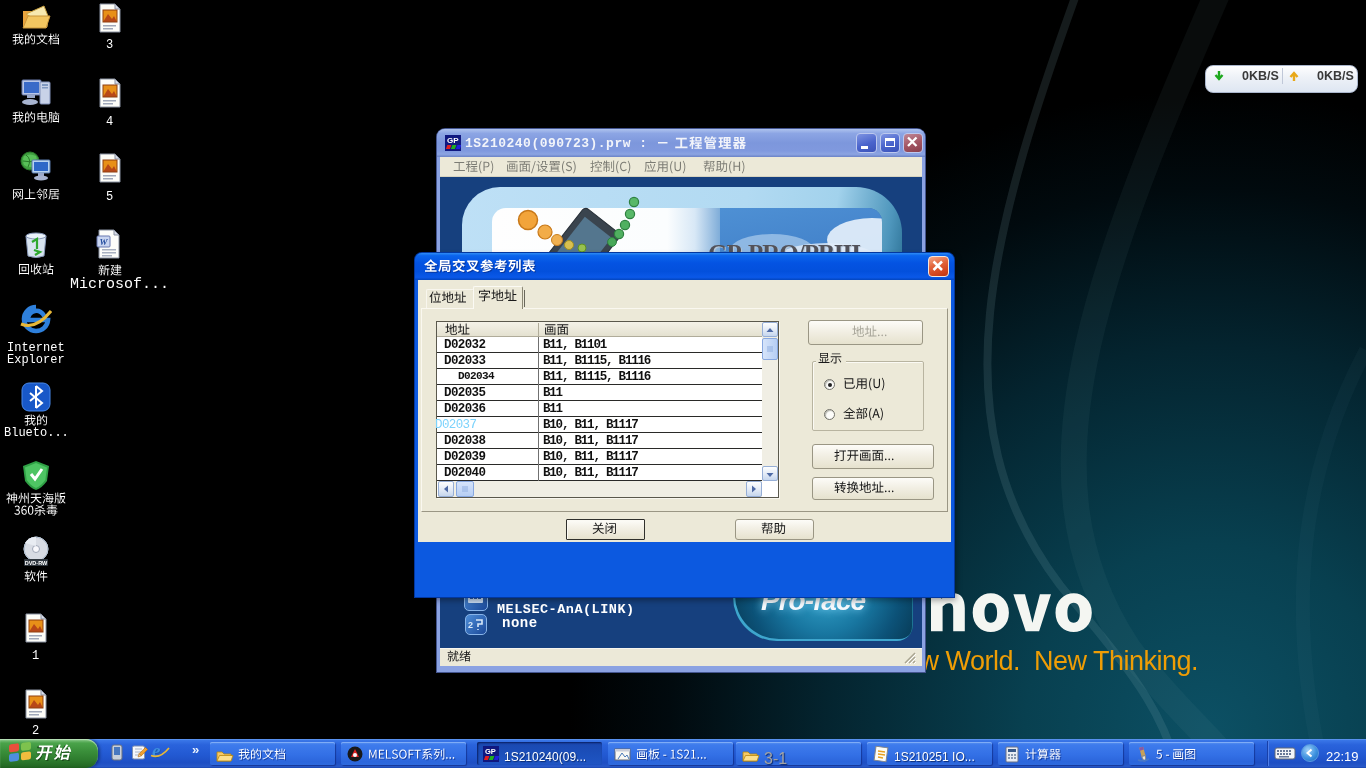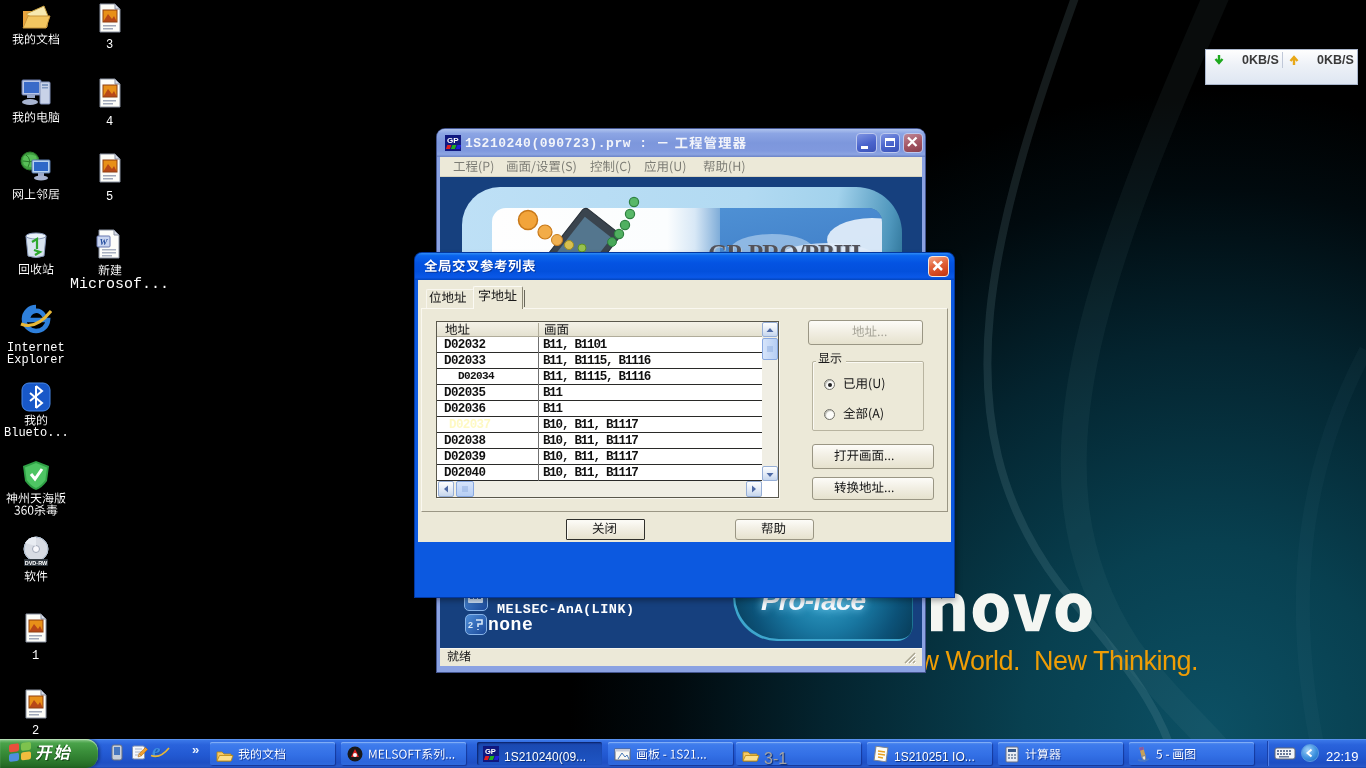--- a/index.html
+++ b/index.html
@@ -161,21 +161,21 @@
 <div class="ab mono" style="left:32px;top:649.0px;font-size:12px;color:#fff;text-shadow:1px 1px 0 #000;white-space:nowrap">1</div>
 <div class="ab mono" style="left:32px;top:724.0px;font-size:12px;color:#fff;text-shadow:1px 1px 0 #000;white-space:nowrap">2</div>
 <div class="ab mono" style="left:106px;top:38.0px;font-size:12px;color:#fff;text-shadow:1px 1px 0 #000;white-space:nowrap">3</div>
 <div class="ab mono" style="left:106px;top:115.0px;font-size:12px;color:#fff;text-shadow:1px 1px 0 #000;white-space:nowrap">4</div>
 <div class="ab mono" style="left:106px;top:190.0px;font-size:12px;color:#fff;text-shadow:1px 1px 0 #000;white-space:nowrap">5</div>
 <svg style="position:absolute;left:98.0px;top:264.0px;overflow:visible" width="27" height="17">
       <path transform="translate(1,11.6)" d="M4.3 -2.6C4.7 -2.0 5.1 -1.1 5.3 -0.6L5.9 -1.0C5.8 -1.5 5.3 -2.3 4.9 -2.9ZM1.6 -2.8C1.4 -2.1 1.0 -1.3 0.5 -0.8C0.7 -0.7 1.0 -0.5 1.1 -0.4C1.6 -0.9 2.1 -1.8 2.4 -2.6ZM6.6 -8.9V-4.8C6.6 -3.2 6.5 -1.1 5.5 0.3C5.7 0.4 6.1 0.7 6.2 0.9C7.3 -0.7 7.5 -3.1 7.5 -4.8V-5.2H9.3V0.9H10.2V-5.2H11.5V-6.0H7.5V-8.3C8.7 -8.5 10.1 -8.8 11.1 -9.2L10.4 -9.9C9.5 -9.5 8.0 -9.1 6.6 -8.9ZM2.6 -9.9C2.8 -9.6 3.0 -9.2 3.1 -8.8H0.7V-8.1H6.0V-8.8H4.0C3.9 -9.2 3.6 -9.7 3.4 -10.1ZM4.5 -8.0C4.4 -7.5 4.1 -6.6 3.9 -6.1H0.6V-5.3H3.0V-4.1H0.6V-3.3H3.0V-0.2C3.0 -0.1 3.0 -0.1 2.9 -0.1C2.7 -0.0 2.4 -0.0 1.9 -0.1C2.1 0.2 2.2 0.5 2.2 0.7C2.8 0.7 3.2 0.7 3.5 0.6C3.8 0.4 3.8 0.2 3.8 -0.2V-3.3H6.1V-4.1H3.8V-5.3H6.2V-6.1H4.7C4.9 -6.6 5.1 -7.2 5.4 -7.8ZM1.5 -7.8C1.8 -7.3 1.9 -6.6 2.0 -6.1L2.8 -6.3C2.7 -6.8 2.5 -7.5 2.2 -8.0Z M16.7 -9.1V-8.3H19.0V-7.4H16.0V-6.7H19.0V-5.8H16.6V-5.1H19.0V-4.1H16.5V-3.5H19.0V-2.5H16.0V-1.8H19.0V-0.6H19.8V-1.8H23.2V-2.5H19.8V-3.5H22.8V-4.1H19.8V-5.1H22.5V-6.7H23.3V-7.4H22.5V-9.1H19.8V-10.1H19.0V-9.1ZM19.8 -6.7H21.7V-5.8H19.8ZM19.8 -7.4V-8.3H21.7V-7.4ZM13.2 -4.7C13.2 -4.8 13.4 -5.0 13.6 -5.1H15.1C15.0 -4.0 14.7 -3.1 14.4 -2.3C14.1 -2.8 13.8 -3.4 13.6 -4.1L12.9 -3.9C13.2 -2.9 13.6 -2.1 14.0 -1.5C13.6 -0.7 13.1 -0.1 12.4 0.4C12.6 0.5 13.0 0.8 13.1 1.0C13.7 0.5 14.2 -0.1 14.6 -0.8C15.9 0.4 17.6 0.7 19.8 0.7H23.2C23.2 0.4 23.4 0.0 23.5 -0.2C22.9 -0.2 20.3 -0.2 19.8 -0.2C17.8 -0.2 16.2 -0.4 15.0 -1.6C15.5 -2.7 15.8 -4.1 16.0 -5.8L15.5 -5.9L15.3 -5.9H14.3C14.9 -6.8 15.5 -7.9 16.1 -9.1L15.5 -9.5L15.2 -9.3H12.8V-8.5H14.8C14.4 -7.5 13.8 -6.5 13.5 -6.2C13.3 -5.8 13.0 -5.5 12.8 -5.4C12.9 -5.3 13.1 -4.9 13.2 -4.7Z" fill="#000"></path>
       <path transform="translate(0,10.6)" d="M4.3 -2.6C4.7 -2.0 5.1 -1.1 5.3 -0.6L5.9 -1.0C5.8 -1.5 5.3 -2.3 4.9 -2.9ZM1.6 -2.8C1.4 -2.1 1.0 -1.3 0.5 -0.8C0.7 -0.7 1.0 -0.5 1.1 -0.4C1.6 -0.9 2.1 -1.8 2.4 -2.6ZM6.6 -8.9V-4.8C6.6 -3.2 6.5 -1.1 5.5 0.3C5.7 0.4 6.1 0.7 6.2 0.9C7.3 -0.7 7.5 -3.1 7.5 -4.8V-5.2H9.3V0.9H10.2V-5.2H11.5V-6.0H7.5V-8.3C8.7 -8.5 10.1 -8.8 11.1 -9.2L10.4 -9.9C9.5 -9.5 8.0 -9.1 6.6 -8.9ZM2.6 -9.9C2.8 -9.6 3.0 -9.2 3.1 -8.8H0.7V-8.1H6.0V-8.8H4.0C3.9 -9.2 3.6 -9.7 3.4 -10.1ZM4.5 -8.0C4.4 -7.5 4.1 -6.6 3.9 -6.1H0.6V-5.3H3.0V-4.1H0.6V-3.3H3.0V-0.2C3.0 -0.1 3.0 -0.1 2.9 -0.1C2.7 -0.0 2.4 -0.0 1.9 -0.1C2.1 0.2 2.2 0.5 2.2 0.7C2.8 0.7 3.2 0.7 3.5 0.6C3.8 0.4 3.8 0.2 3.8 -0.2V-3.3H6.1V-4.1H3.8V-5.3H6.2V-6.1H4.7C4.9 -6.6 5.1 -7.2 5.4 -7.8ZM1.5 -7.8C1.8 -7.3 1.9 -6.6 2.0 -6.1L2.8 -6.3C2.7 -6.8 2.5 -7.5 2.2 -8.0Z M16.7 -9.1V-8.3H19.0V-7.4H16.0V-6.7H19.0V-5.8H16.6V-5.1H19.0V-4.1H16.5V-3.5H19.0V-2.5H16.0V-1.8H19.0V-0.6H19.8V-1.8H23.2V-2.5H19.8V-3.5H22.8V-4.1H19.8V-5.1H22.5V-6.7H23.3V-7.4H22.5V-9.1H19.8V-10.1H19.0V-9.1ZM19.8 -6.7H21.7V-5.8H19.8ZM19.8 -7.4V-8.3H21.7V-7.4ZM13.2 -4.7C13.2 -4.8 13.4 -5.0 13.6 -5.1H15.1C15.0 -4.0 14.7 -3.1 14.4 -2.3C14.1 -2.8 13.8 -3.4 13.6 -4.1L12.9 -3.9C13.2 -2.9 13.6 -2.1 14.0 -1.5C13.6 -0.7 13.1 -0.1 12.4 0.4C12.6 0.5 13.0 0.8 13.1 1.0C13.7 0.5 14.2 -0.1 14.6 -0.8C15.9 0.4 17.6 0.7 19.8 0.7H23.2C23.2 0.4 23.4 0.0 23.5 -0.2C22.9 -0.2 20.3 -0.2 19.8 -0.2C17.8 -0.2 16.2 -0.4 15.0 -1.6C15.5 -2.7 15.8 -4.1 16.0 -5.8L15.5 -5.9L15.3 -5.9H14.3C14.9 -6.8 15.5 -7.9 16.1 -9.1L15.5 -9.5L15.2 -9.3H12.8V-8.5H14.8C14.4 -7.5 13.8 -6.5 13.5 -6.2C13.3 -5.8 13.0 -5.5 12.8 -5.4C12.9 -5.3 13.1 -4.9 13.2 -4.7Z" fill="#fff"></path>
     </svg>
     <div class="ab mono" style="left:70px;top:275.5px;font-size:15px;color:#fff;text-shadow:1px 1px 0 #000;white-space:nowrap">Microsof...</div>
-<div class="ab" style="left:1205px;top:49px;width:153px;height:36px;background:linear-gradient(180deg,#FEFEFE,#EDF1F7 45%,#DEE6F2);border:1px solid #AAB6CC;border-radius:0">
+<div class="ab" style="left:1205px;top:65px;width:153px;height:28px;background:linear-gradient(180deg,#FEFEFE,#EDF1F7 45%,#DEE6F2);border:1px solid #AAB6CC;border-radius:8px">
 <svg class="ab" style="left:6px;top:3px" width="14" height="14">
         <path d="M7 2 L7 9 M3.5 6 L7 10 L10.5 6" stroke="#1DA81D" stroke-width="2.4" fill="none"></path>
       </svg>
 <div class="ab" style="left:36px;top:3px;width:36px;font-size:12.5px;font-weight:bold;color:#3A3A3A">0KB/S</div>
 <div class="ab" style="left:76px;top:2px;width:1px;height:16px;background:#C0C8D8"></div>
 <svg class="ab" style="left:81px;top:3px" width="14" height="14">
         <path d="M7 12 L7 5 M3.5 8 L7 4 L10.5 8" stroke="#E8A818" stroke-width="2.4" fill="none"></path>
       </svg>
 <div class="ab" style="left:111px;top:3px;width:36px;font-size:12.5px;font-weight:bold;color:#3A3A3A">0KB/S</div>
 </div>
@@ -259,21 +259,21 @@
             <rect x="5" y="8" width="3" height="3" fill="#2A58A8"></rect>
             <rect x="9" y="8" width="3" height="3" fill="#2A58A8"></rect>
             <rect x="13" y="8" width="3" height="3" fill="#2A58A8"></rect>
           </svg></div>
 <div class="ab" style="left:25px;top:437px;width:22px;height:21px;border-radius:5px;background:linear-gradient(135deg,#4E8ED8,#1A4898);border:1px solid #88B4E8"><svg width="20" height="19">
             <text x="2" y="13" font-size="9" font-weight="bold" fill="#D8E8F8" font-family="Liberation Sans">2</text>
             <path d="M10 5 L16 5 L16 9 L12 9 L12 12 M12 14 L12 15" stroke="#D8E8F8" stroke-width="1.6" fill="none"></path>
           </svg></div>
 <div class="ab mono" style="left:57px;top:381px;font-size:13.5px;font-weight:bold;color:#fff;letter-spacing:0.5px">GP2600</div>
 <div class="ab mono" style="left:57px;top:411px;font-size:13.5px;font-weight:bold;color:#fff;letter-spacing:0.5px;line-height:14.5px">MITSUBISHI<br>MELSEC-AnA(LINK)</div>
-<div class="ab mono" style="left:48px;top:438px;font-size:18px;font-weight:bold;color:#fff;letter-spacing:0.5px">none</div>
+<div class="ab mono" style="left:62px;top:438px;font-size:14px;font-weight:bold;color:#fff;letter-spacing:0.5px">none</div>
 <div class="ab" style="left:293px;top:150px;width:180px;height:314px;border-radius:24px 10px 16px 44px;background:radial-gradient(circle 100px at 92px 262px,#35A6CE 0%,#1876A0 45%,#0C5278 75%,#083C58 100%);box-shadow:inset 2px -2px 0 #3EA6CE, inset -1px 1px 0 #1E7494">
 <div class="ab" style="left:24px;top:208px;width:57px;height:46px;border-radius:2px;background:linear-gradient(180deg,#3A8CD8,#1C60B0);border:1px solid #74B4E8;box-shadow:1px 2px 3px rgba(0,20,40,0.45)"></div>
 <div class="ab" style="left:102px;top:208px;width:46px;height:46px;border-radius:2px;background:linear-gradient(180deg,#3A8CD8,#1C60B0);border:1px solid #74B4E8;box-shadow:1px 2px 3px rgba(0,20,40,0.45)"></div>
 </div>
 <svg style="position:absolute;left:328px;top:363px;overflow:visible" width="29" height="18">
           <path transform="translate(0,11.4)" d="M2.4 -8.1C2.1 -7.3 1.5 -6.5 0.8 -5.9C1.1 -5.7 1.7 -5.3 2.0 -5.1C2.7 -5.7 3.4 -6.7 3.8 -7.7ZM5.4 -10.8C5.5 -10.5 5.7 -10.1 5.9 -9.8H0.9V-8.4H4.1V-4.8H5.7V-8.4H7.3V-4.8H8.8V-7.3C9.6 -6.7 10.5 -5.8 11.0 -5.1L12.2 -6.0C11.7 -6.6 10.8 -7.5 9.9 -8.1L8.8 -7.4V-8.4H12.2V-9.8H7.6C7.5 -10.2 7.1 -10.8 6.9 -11.2ZM1.6 -4.5V-3.2H2.6C3.2 -2.3 4.0 -1.6 4.9 -1.0C3.5 -0.6 2.1 -0.3 0.5 -0.2C0.8 0.1 1.1 0.8 1.2 1.2C3.1 0.9 4.9 0.5 6.5 -0.1C7.9 0.5 9.7 1.0 11.6 1.2C11.8 0.8 12.2 0.2 12.5 -0.2C10.9 -0.3 9.4 -0.6 8.2 -1.0C9.4 -1.7 10.4 -2.7 11.0 -3.9L10.0 -4.6L9.8 -4.5ZM4.4 -3.2H8.7C8.1 -2.6 7.4 -2.1 6.5 -1.7C5.7 -2.1 5.0 -2.6 4.4 -3.2Z M14.9 -8.3V-2.9H16.3L15.1 -2.4C15.5 -1.9 16.0 -1.4 16.4 -1.0C15.7 -0.7 14.8 -0.4 13.5 -0.2C13.8 0.2 14.3 0.8 14.5 1.2C16.0 0.9 17.1 0.5 18.0 -0.1C19.9 0.8 22.3 1.0 25.1 1.0C25.2 0.5 25.5 -0.2 25.8 -0.5C23.1 -0.5 21.0 -0.5 19.3 -1.1C19.8 -1.6 20.1 -2.3 20.2 -2.9H24.4V-8.3H20.4V-9.1H25.2V-10.5H13.8V-9.1H18.8V-8.3ZM16.4 -5.0H18.8V-4.6L18.8 -4.2H16.4ZM20.4 -4.2 20.4 -4.6V-5.0H22.9V-4.2ZM16.4 -7.0H18.8V-6.2H16.4ZM20.4 -7.0H22.9V-6.2H20.4ZM18.5 -2.9C18.4 -2.5 18.1 -2.1 17.8 -1.8C17.3 -2.1 16.9 -2.5 16.5 -2.9Z" fill="#E8F4FC"></path>
         </svg>
 <svg style="position:absolute;left:322px;top:378px;overflow:visible" width="42" height="18">
           <path transform="translate(0,11.4)" d="M2.5 -5.7V1.2H4.1V0.8H9.6V1.2H11.2V-2.2H4.1V-2.8H10.5V-5.7ZM9.6 -0.3H4.1V-1.1H9.6ZM5.5 -8.2C5.6 -7.9 5.7 -7.7 5.8 -7.4H1.0V-5.1H2.5V-6.3H10.5V-5.1H12.1V-7.4H7.4C7.3 -7.7 7.1 -8.1 6.9 -8.4ZM4.1 -4.6H9.0V-3.9H4.1ZM2.1 -11.1C1.7 -10.1 1.1 -8.9 0.4 -8.2C0.7 -8.1 1.4 -7.7 1.7 -7.5C2.1 -7.9 2.5 -8.5 2.8 -9.0H3.3C3.6 -8.6 3.9 -8.0 4.0 -7.6L5.4 -8.1C5.3 -8.4 5.1 -8.7 4.8 -9.0H6.4V-10.1H3.3C3.4 -10.4 3.5 -10.6 3.6 -10.9ZM7.7 -11.1C7.4 -10.2 7.0 -9.3 6.4 -8.7C6.7 -8.5 7.4 -8.2 7.7 -8.0C7.9 -8.3 8.2 -8.6 8.4 -9.0H8.9C9.3 -8.6 9.7 -8.0 9.9 -7.6L11.2 -8.2C11.0 -8.4 10.8 -8.7 10.6 -9.0H12.4V-10.1H8.9C9.0 -10.4 9.1 -10.6 9.2 -10.9Z M19.7 -6.9H21.0V-5.7H19.7ZM22.3 -6.9H23.6V-5.7H22.3ZM19.7 -9.2H21.0V-8.1H19.7ZM22.3 -9.2H23.6V-8.1H22.3ZM17.3 -0.7V0.8H25.7V-0.7H22.5V-1.9H25.2V-3.3H22.5V-4.4H25.1V-10.5H18.3V-4.4H20.9V-3.3H18.2V-1.9H20.9V-0.7ZM13.3 -1.6 13.7 -0.0C14.9 -0.4 16.5 -0.9 17.9 -1.4L17.7 -2.9L16.4 -2.5V-5.1H17.6V-6.6H16.4V-8.9H17.8V-10.3H13.5V-8.9H14.9V-6.6H13.6V-5.1H14.9V-2.1Z M29.0 -9.2H30.4V-8.0H29.0ZM34.4 -9.2H36.0V-8.0H34.4ZM33.9 -6.3C34.3 -6.1 34.8 -5.8 35.2 -5.6H32.3C32.5 -5.9 32.7 -6.3 32.9 -6.6L31.9 -6.8V-10.5H27.6V-6.7H31.2C31.0 -6.3 30.8 -6.0 30.5 -5.6H26.6V-4.3H29.2C28.4 -3.6 27.4 -3.1 26.3 -2.7C26.5 -2.4 26.9 -1.8 27.1 -1.5L27.6 -1.7V1.2H29.0V0.9H30.4V1.1H31.9V-3.0H29.8C30.3 -3.4 30.8 -3.8 31.3 -4.3H33.4C33.8 -3.8 34.3 -3.3 34.8 -3.0H33.0V1.2H34.5V0.9H36.0V1.1H37.5V-1.5L37.8 -1.4C38.1 -1.8 38.5 -2.4 38.8 -2.7C37.6 -3.0 36.3 -3.5 35.4 -4.3H38.4V-5.6H36.2L36.6 -6.0C36.3 -6.2 35.9 -6.5 35.4 -6.7H37.5V-10.5H33.0V-6.7H34.3ZM29.0 -0.5V-1.6H30.4V-0.5ZM34.5 -0.5V-1.6H36.0V-0.5Z" fill="#E8F4FC"></path>
         </svg>
@@ -338,21 +338,21 @@
 <div class="ab" style="left:22px;top:116px;width:340px;height:16px;border-bottom:1px solid #2A2A28"></div>
 <div class="ab mono" style="left:43px;top:117px;font-size:11px;font-weight:bold;color:#101010;white-space:nowrap;letter-spacing:-0.6px">D02034</div>
 <div class="ab mono" style="left:128px;top:117px;font-size:12.5px;font-weight:bold;color:#101010;white-space:nowrap;letter-spacing:-1.2px">B11, B1115, B1116</div>
 <div class="ab" style="left:22px;top:132px;width:340px;height:16px;border-bottom:1px solid #2A2A28"></div>
 <div class="ab mono" style="left:29px;top:133px;font-size:12.5px;font-weight:bold;color:#101010;white-space:nowrap;letter-spacing:-0.6px">D02035</div>
 <div class="ab mono" style="left:128px;top:133px;font-size:12.5px;font-weight:bold;color:#101010;white-space:nowrap;letter-spacing:-1.2px">B11</div>
 <div class="ab" style="left:22px;top:148px;width:340px;height:16px;border-bottom:1px solid #2A2A28"></div>
 <div class="ab mono" style="left:29px;top:149px;font-size:12.5px;font-weight:bold;color:#101010;white-space:nowrap;letter-spacing:-0.6px">D02036</div>
 <div class="ab mono" style="left:128px;top:149px;font-size:12.5px;font-weight:bold;color:#101010;white-space:nowrap;letter-spacing:-1.2px">B11</div>
 <div class="ab" style="left:22px;top:164px;width:340px;height:16px;border-bottom:1px solid #2A2A28"></div>
-<div class="ab mono" style="left:34px;top:165px;font-size:12.5px;font-weight:bold;color:#fef9c3;white-space:nowrap;letter-spacing:-0.6px">D02037</div>
+<div class="ab mono" style="left:20px;top:165px;font-size:12.5px;font-weight:normal;color:#7dd3fc;white-space:nowrap;letter-spacing:-0.6px">D02037</div>
 <div class="ab mono" style="left:128px;top:165px;font-size:12.5px;font-weight:bold;color:#101010;white-space:nowrap;letter-spacing:-1.2px">B10, B11, B1117</div>
 <div class="ab" style="left:22px;top:180px;width:340px;height:16px;border-bottom:1px solid #2A2A28"></div>
 <div class="ab mono" style="left:29px;top:181px;font-size:12.5px;font-weight:bold;color:#101010;white-space:nowrap;letter-spacing:-0.6px">D02038</div>
 <div class="ab mono" style="left:128px;top:181px;font-size:12.5px;font-weight:bold;color:#101010;white-space:nowrap;letter-spacing:-1.2px">B10, B11, B1117</div>
 <div class="ab" style="left:22px;top:196px;width:340px;height:16px;border-bottom:1px solid #2A2A28"></div>
 <div class="ab mono" style="left:29px;top:197px;font-size:12.5px;font-weight:bold;color:#101010;white-space:nowrap;letter-spacing:-0.6px">D02039</div>
 <div class="ab mono" style="left:128px;top:197px;font-size:12.5px;font-weight:bold;color:#101010;white-space:nowrap;letter-spacing:-1.2px">B10, B11, B1117</div>
 <div class="ab" style="left:22px;top:212px;width:340px;height:16px;border-bottom:1px solid #2A2A28"></div>
 <div class="ab mono" style="left:29px;top:213px;font-size:12.5px;font-weight:bold;color:#101010;white-space:nowrap;letter-spacing:-0.6px">D02040</div>
 <div class="ab mono" style="left:128px;top:213px;font-size:12.5px;font-weight:bold;color:#101010;white-space:nowrap;letter-spacing:-1.2px">B10, B11, B1117</div>

